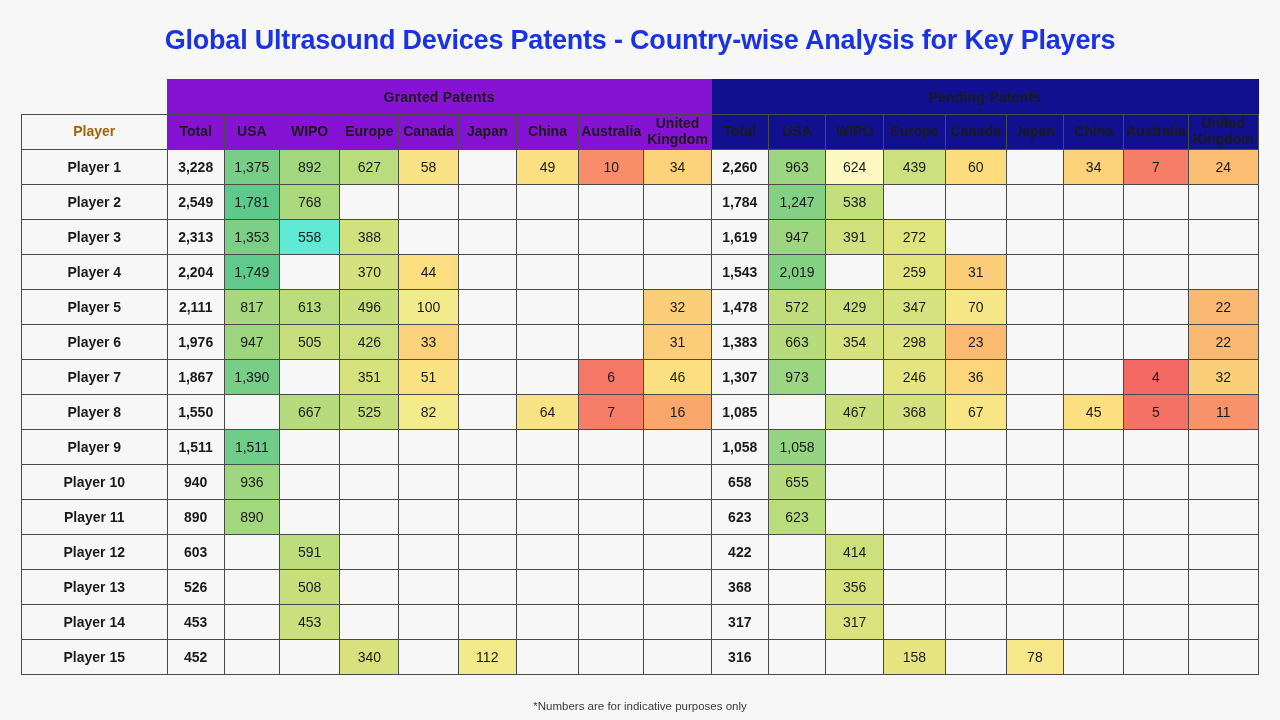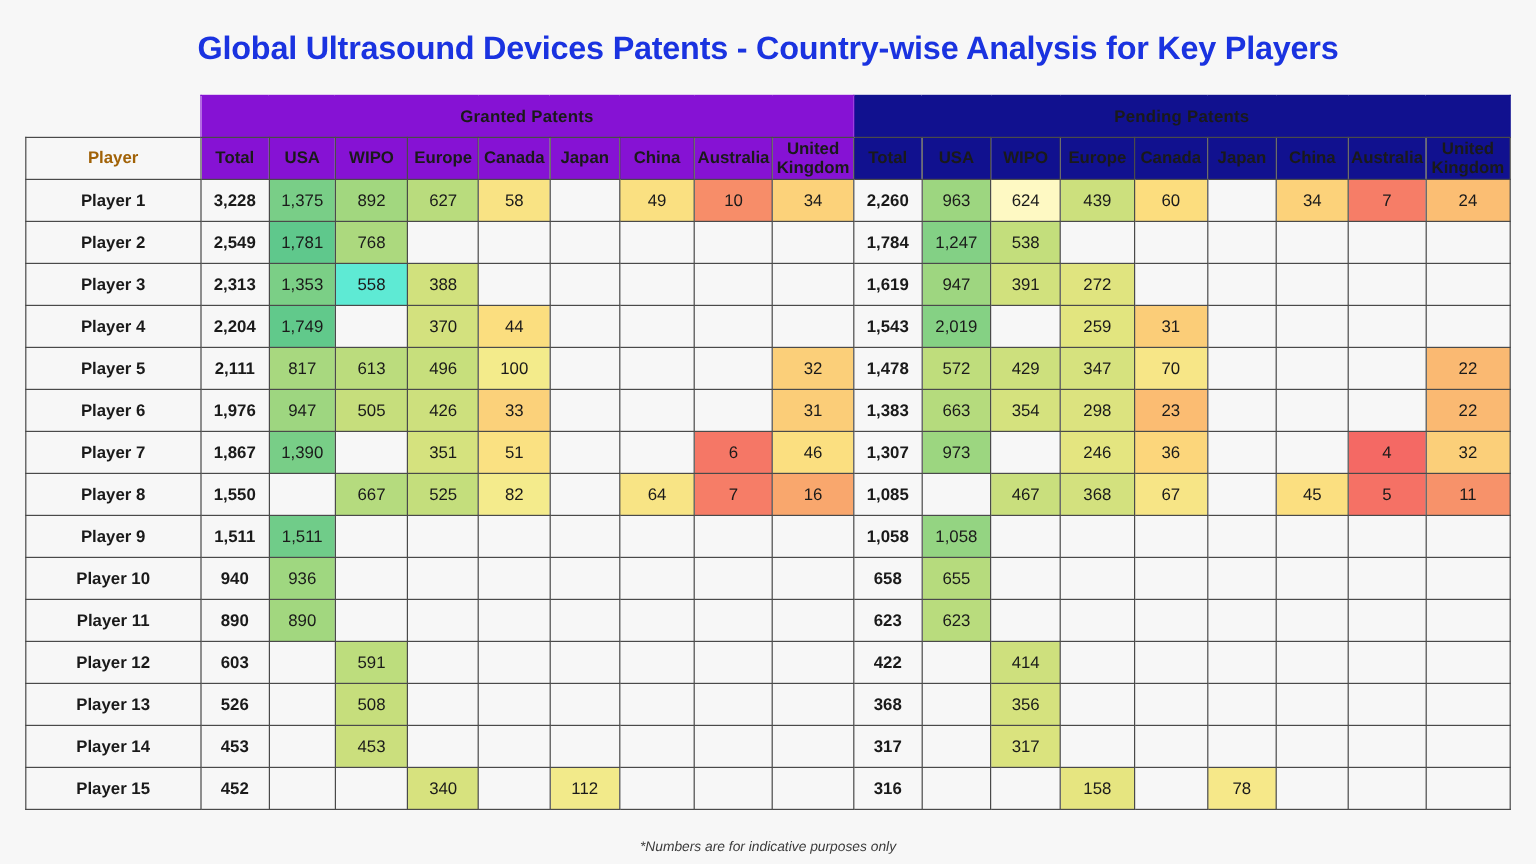--- a/index.html
+++ b/index.html
@@ -98,21 +98,20 @@
   }
   td.empty { background: #f7f7f7; }
   td.val { color: #1a1a1a; }
 
   .footnote {
     position: absolute;
     left: 0; right: 0;
     top: 700px;
     text-align: center;
     font-size: 11.5px;
-    font-style: italic;
     color: #3a3a3a;
   }
 </style>
 </head>
 <body>
 
 <div id="root">
 
   <div class="title">Global Ultrasound Devices Patents - Country-wise Analysis for Key Players</div>
 

